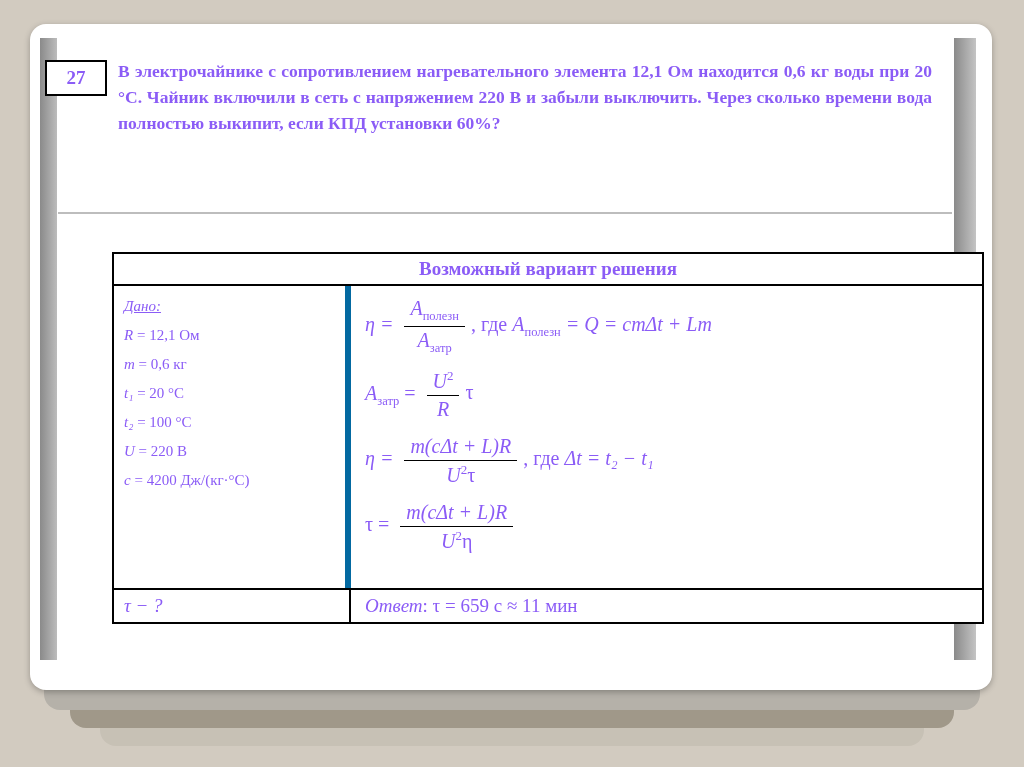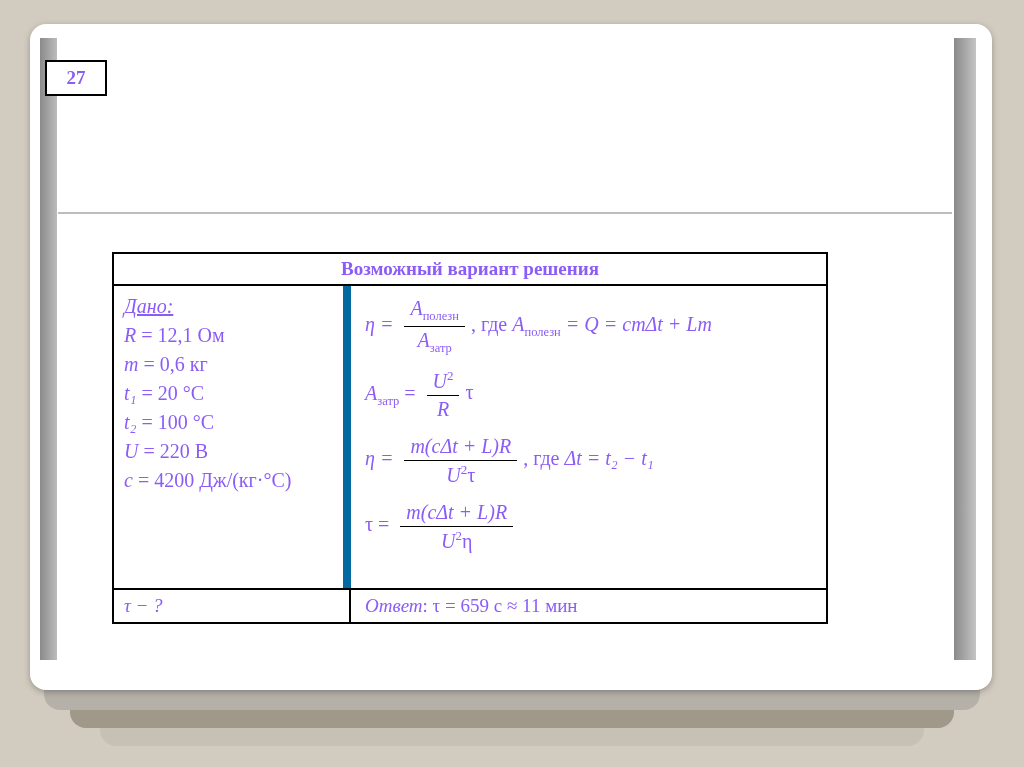--- a/index.html
+++ b/index.html
@@ -26,24 +26,24 @@
   .problem-number{
     position:absolute;left:15px;top:36px;width:58px;height:32px;border:2px solid #000;
     background:#fff;z-index:2;text-align:center;line-height:32px;font-weight:bold;font-size:19px;
   }
   .problem-text{
     position:absolute;left:88px;top:34px;width:814px;font-weight:bold;font-size:17.5px;
     line-height:26px;text-align:justify;
   }
 
   
-  .sol-table{position:absolute;left:82px;top:228px;width:716px;border:2px solid #000;background:#fff;box-sizing:border-box;}
+  .sol-table{position:absolute;left:82px;top:228px;width:872px;border:2px solid #000;background:#fff;box-sizing:border-box;}
   .t-header{border-bottom:2px solid #000;text-align:center;font-weight:bold;font-size:19px;padding:4px 0;}
   .t-body{display:flex;min-height:302px;}
-  .tb-left{width:237px;border-right:8px solid #0369a1;padding:6px 10px 4px 10px;box-sizing:border-box;font-size:20px;line-height:29px;}
+  .tb-left{width:237px;border-right:6px solid #0369a1;padding:6px 10px 4px 10px;box-sizing:border-box;font-size:15px;line-height:29px;}
   .tb-right{flex:1;padding:2px 10px 8px 14px;box-sizing:border-box;}
   .t-footer{display:flex;border-top:2px solid #000;}
   .tf-left{width:237px;border-right:2px solid #000;padding:5px 10px;box-sizing:border-box;font-size:19px;}
   .tf-right{flex:1;padding:5px 27px 5px 14px;box-sizing:border-box;font-size:19px;}
 
   .it{font-style:italic;}
   .up{font-style:normal;}
   .given-label{font-style:italic;text-decoration:underline;}
 
   
@@ -62,20 +62,21 @@
   <div class="back-layer back-3"></div>
   <div class="back-layer back-2"></div>
   <div class="back-layer back-1"></div>
 
   <div class="slide">
     <div class="side-bar left"></div>
     <div class="side-bar right"></div>
     <div class="divider"></div>
 
     <div class="problem-number">27</div>
+    <div class="problem-text">В электрочайнике с сопротивлением нагревательного элемента 12,1 Ом находится 0,6 кг воды при 20 °С. Чайник включили в сеть с напряжением 220 В и забыли выключить. Через сколько времени вода полностью выкипит, если КПД установки 60%?</div>
 
     <div class="sol-table">
       <div class="t-header">Возможный вариант решения</div>
 
       <div class="t-body">
         <div class="tb-left">
           <div class="given-label">Дано:</div>
           <div class="given-item"><span class="it">R</span><span> = 12,1 Ом</span></div>
           <div class="given-item"><span class="it">m</span><span> = 0,6 кг</span></div>
           <div class="given-item"><span class="it">t₁</span><span> = 20 °С</span></div>

